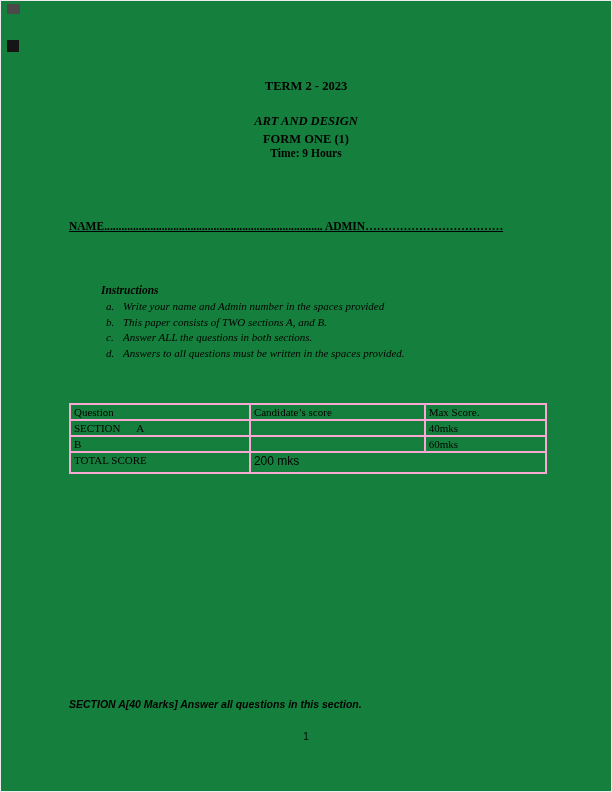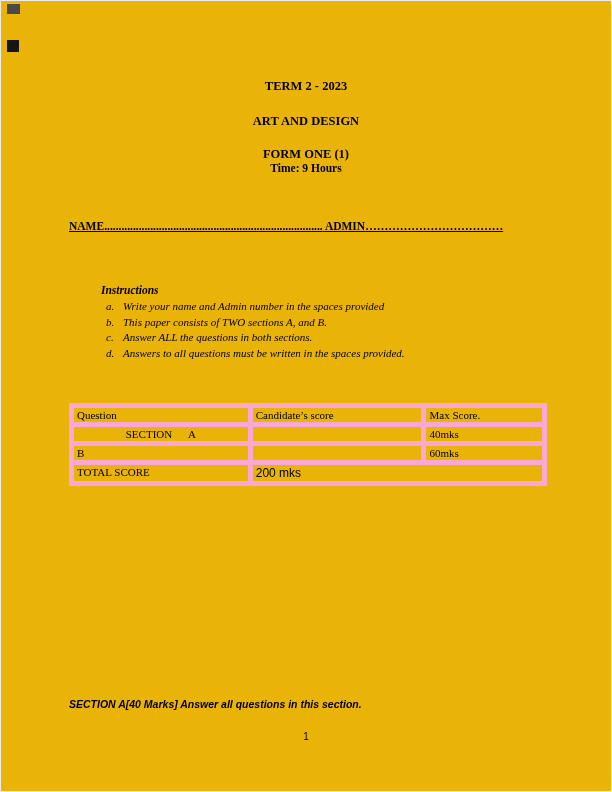--- a/index.html
+++ b/index.html
@@ -2,37 +2,37 @@
 <html><head>
 <meta charset="utf-8">
 <style>
   * { box-sizing: border-box; margin: 0; padding: 0; }
   html, body { background: #ffffff; }
   body { display: flex; justify-content: center; }
   .page {
     position: relative;
     width: 612px;
     height: 792px;
-    background: #eab308;
+    background: #15803d;
     color: #000;
     font-family: "Liberation Serif", serif;
     overflow: hidden;
     border: 1px solid #ececec;
   }
 
   
   .mark { position: absolute; background: #2e2e2e; }
   .mark-1 { top: 3px; left: 6px; width: 13px; height: 10px; background: #4a4a4a; }
   .mark-2 { top: 39px; left: 6px; width: 12px; height: 12px; background: #151515; }
 
   
   .header { position: absolute; top: 78px; left: 0; right: 0; text-align: center; }
   .h-line { font-weight: bold; font-size: 12.5px; line-height: 14px; }
   .h-term { margin-bottom: 21px; }
-  .h-subject { margin-bottom: 19px; }
+  .h-subject { margin-bottom: 4px; font-style: italic; }
   .h-form { }
   .h-time { font-size: 11.5px; }
 
   
   .fields { position: absolute; top: 218px; left: 68px; right: 66px; font-weight: bold; font-size: 11.5px; }
   .field-line { text-decoration: underline; line-height: 15px; white-space: nowrap; overflow: hidden; }
   .field-line.second { margin-top: 9px; padding-left: 5px; }
 
   
   .instructions { position: absolute; top: 283px; left: 100px; right: 70px; font-style: italic; }
@@ -41,29 +41,29 @@
   .instr-marker { display: inline-block; width: 17px; }
 
   
   .score-table {
     position: absolute; top: 402px; left: 68px;
     width: 478px;
     border-collapse: collapse;
     font-size: 11px;
   }
   .score-table td {
-    border: 5px solid #f9a8d4;
+    border: 2px solid #f9a8d4;
     padding: 1px 3px;
     height: 14px;
     vertical-align: top;
   }
   .col-q { width: 178px; }
   .col-s { width: 173px; }
   .col-m { width: 120px; }
-  .cell-pre { white-space: pre; text-align: center; }
+  .cell-pre { white-space: pre; }
   .indent-b { padding-left: 48px; }
   .total-row td { height: 21px; }
   .total-value { font-family: "Liberation Sans", sans-serif; font-size: 12px; }
 
   
   .section-heading {
     position: absolute; top: 697px; left: 68px;
     font-family: "Liberation Sans", sans-serif;
     font-weight: bold; font-style: italic;
     font-size: 10.5px;

